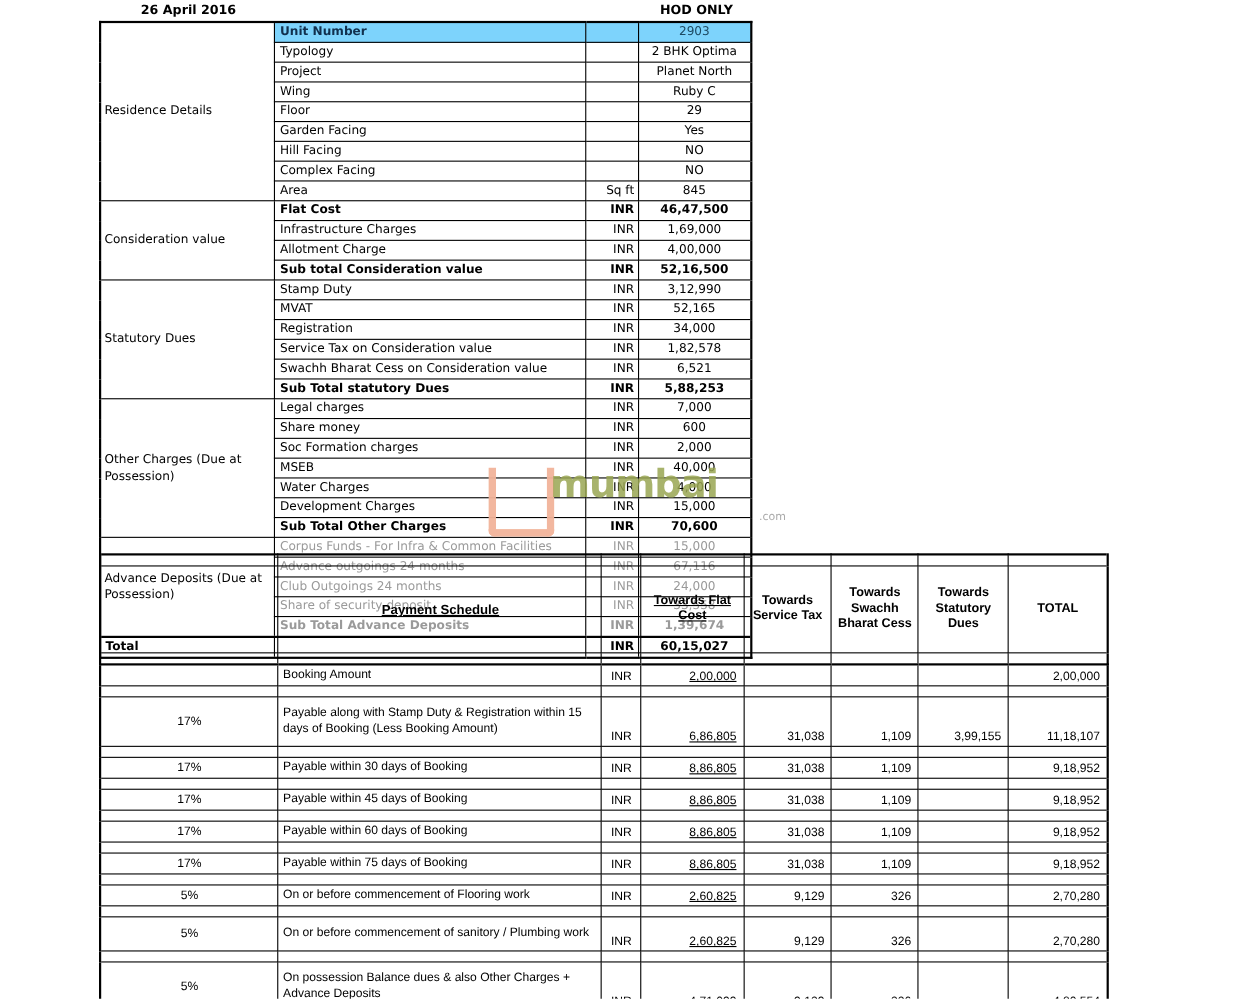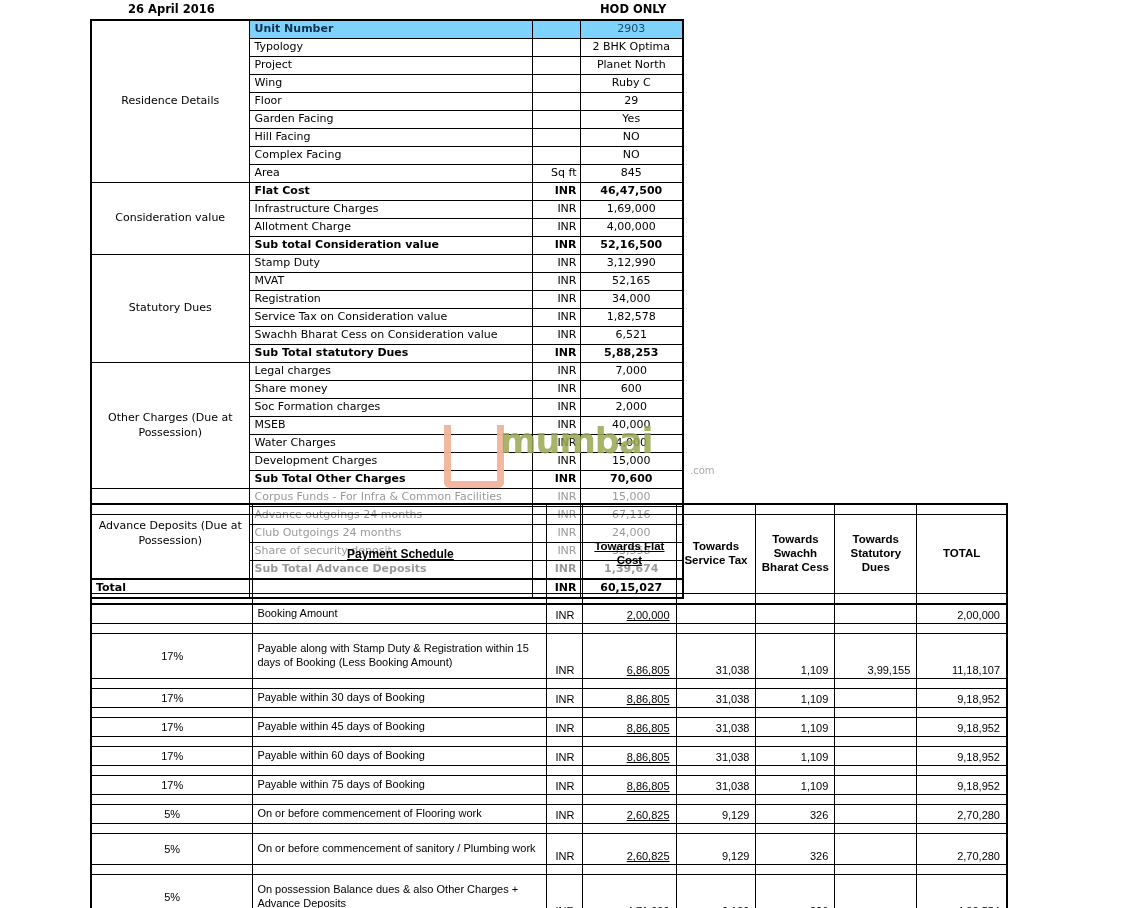--- a/index.html
+++ b/index.html
@@ -26,21 +26,21 @@
     line-height:1.18;
     vertical-align:middle;
     overflow:visible;
     white-space:nowrap;
   }
 
   
   .t1{position:absolute;left:90px;top:19px;width:592px;border:2px solid #000;}
   .t1 td{height:17px;}
   .t1 .grp{
-    text-align:center;vertical-align:middle;
+    text-align:left;vertical-align:middle;
     border-left:2px solid #000;border-right:1px solid #000;
     font-size:11px;white-space:normal;line-height:1.35;
   }
   .t1 .lbl{text-align:left;padding-left:5px;}
   .t1 .unit{text-align:right;padding-left:4px;width:48px;}
   .t1 .val{text-align:center;width:103px;border-right:2px solid #000;}
   .t1 .b{font-weight:bold;}
   .t1 .hi{background:#7dd3fc;color:#11304e;font-weight:bold;}
   .t1 .hi.val{color:#1d4a63;font-weight:normal;}
   .t1 .hi.unit{color:#11304e;}

